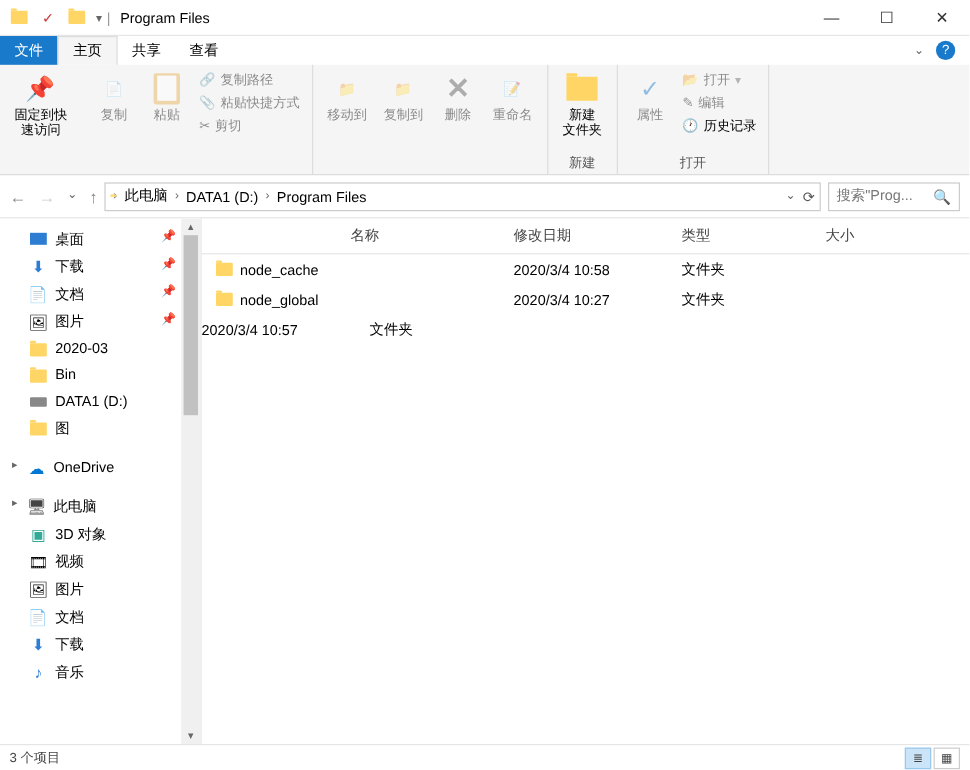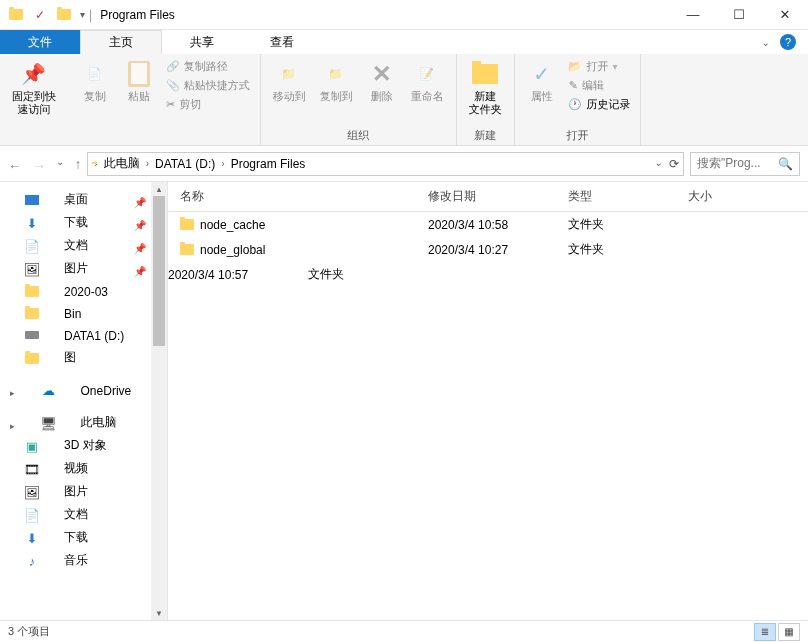--- a/index.html
+++ b/index.html
@@ -11,21 +11,21 @@
 .titlebar-icons .ic { width: 16px; height: 16px; display: inline-flex; align-items: center; justify-content: center; }
 .folder-ic { background: #ffd666; border-radius: 1px; width: 14px; height: 11px; position: relative; }
 .folder-ic::before { content: ""; position: absolute; top: -2px; left: 0; width: 5px; height: 2px; background: #ffd666; border-radius: 1px 1px 0 0; }
 .titlebar-sep { color: #999; margin: 0 4px; }
 .titlebar-title { margin-left: 4px; font-size: 12px; }
 .window-controls { margin-left: auto; display: flex; }
 .window-controls div { width: 46px; height: 30px; display: flex; align-items: center; justify-content: center; font-size: 13px; color: #333; }
 
 
 .tabrow { height: 24px; display: flex; align-items: stretch; background: #fff; }
-.tab { padding: 0 28px; display: flex; align-items: center; font-size: 12px; cursor: default; text-align: center; }
+.tab { padding: 0 12px; display: flex; align-items: center; font-size: 12px; cursor: default; text-align: center; }
 .tab.file { background: #1979ca; color: #fff; }
 .tab.active { background: #f5f5f5; border: 1px solid #ddd; border-bottom: none; }
 .tabrow-right { margin-left: auto; display: flex; align-items: center; gap: 10px; padding-right: 12px; }
 .help-ic { width: 16px; height: 16px; border-radius: 50%; background: #1979ca; color: #fff; display: flex; align-items: center; justify-content: center; font-size: 11px; }
 .chevron { color: #666; font-size: 10px; }
 
 
 .ribbon { background: #f5f5f5; border-bottom: 1px solid #ddd; height: 92px; display: flex; }
 .rgroup { border-right: 1px solid #ddd; padding: 4px 8px 2px; display: flex; flex-direction: column; }
 .rgroup-body { flex: 1; display: flex; align-items: flex-start; gap: 6px; }
@@ -53,32 +53,32 @@
 .addrbar .crumb { padding: 0 4px; }
 .addrbar .sep { color: #666; font-size: 10px; }
 .addr-end { margin-left: auto; display: flex; gap: 6px; color: #555; }
 .searchbox { width: 110px; height: 24px; border: 1px solid #ccc; display: flex; align-items: center; padding: 0 6px; color: #777; gap: 4px; }
 .searchbox .mag { font-size: 12px; }
 .searchbox .ph { white-space: nowrap; overflow: hidden; text-overflow: ellipsis; flex: 1; }
 
 
 .main { display: flex; height: calc(642px - 30px - 24px - 92px - 36px - 22px); }
 .sidebar { width: 168px; border-right: 1px solid #e5e5e5; overflow-y: auto; padding: 6px 0; position: relative; }
-.sbitem { display: flex; align-items: flex-end; gap: 24px; padding: 3px 6px 3px 24px; font-size: 12px; position: relative; }
+.sbitem { display: flex; align-items: flex-start; gap: 6px; padding: 3px 6px 3px 24px; font-size: 12px; position: relative; }
 .sbitem .pin { position: absolute; right: 20px; color: #777; font-size: 10px; }
 .sbitem .ic { width: 16px; height: 16px; display: flex; align-items: center; justify-content: center; font-size: 13px; }
 .sbitem.root { padding-left: 10px; font-weight: 400; }
 .sbitem.root::before { content: "▸"; font-size: 9px; color: #666; margin-right: 2px; }
 .sb-scrollbar { position: absolute; right: 0; top: 0; bottom: 0; width: 16px; background: #f0f0f0; }
 .sb-thumb { position: absolute; right: 2px; top: 14px; width: 12px; height: 150px; background: #c1c1c1; }
 .sb-arr { position: absolute; right: 0; width: 16px; height: 14px; display: flex; align-items: center; justify-content: center; font-size: 9px; color: #666; }
 
 .filepane { flex: 1; display: flex; flex-direction: column; }
 .colheaders { display: flex; border-bottom: 1px solid #e5e5e5; padding: 6px 0; font-size: 12px; color: #444; }
-.col-name { width: 260px; padding-left: 12px; }
+.col-name { width: 260px; padding-left: 12px; text-align: center; }
 .col-date { width: 140px; }
 .col-type { width: 120px; }
 .col-size { width: 80px; font-family: Liberation Mono, monospace; }
 .filerow { display: flex; padding: 4px 0; align-items: center; }
 .filerow .col-name { display: flex; align-items: center; gap: 6px; }
 
 
 .statusbar { height: 22px; border-top: 1px solid #e5e5e5; display: flex; align-items: center; padding: 0 8px; font-size: 11px; color: #444; }
 .statusbar .viewicons { margin-left: auto; display: flex; gap: 2px; }
 .viewicons div { width: 22px; height: 18px; border: 1px solid #ccc; display: flex; align-items: center; justify-content: center; font-size: 10px; }
@@ -174,21 +174,20 @@
       </div>
       <div class="rbtn-v disabled">
         <span class="ic-lg x-ic">✕</span>
         <span class="lbl">删除</span>
       </div>
       <div class="rbtn-v disabled">
         <span class="ic-lg">📝</span>
         <span class="lbl">重命名</span>
       </div>
     </div>
-    <div class="rgroup-label">组织</div>
   </div>
   <div class="rgroup">
     <div class="rgroup-body">
       <div class="rbtn-v">
         <span class="ic-lg">
             <span class="folder-lg"></span>
           </span>
         <span class="lbl" style="white-space:pre-line">新建
 文件夹</span>
       </div>

